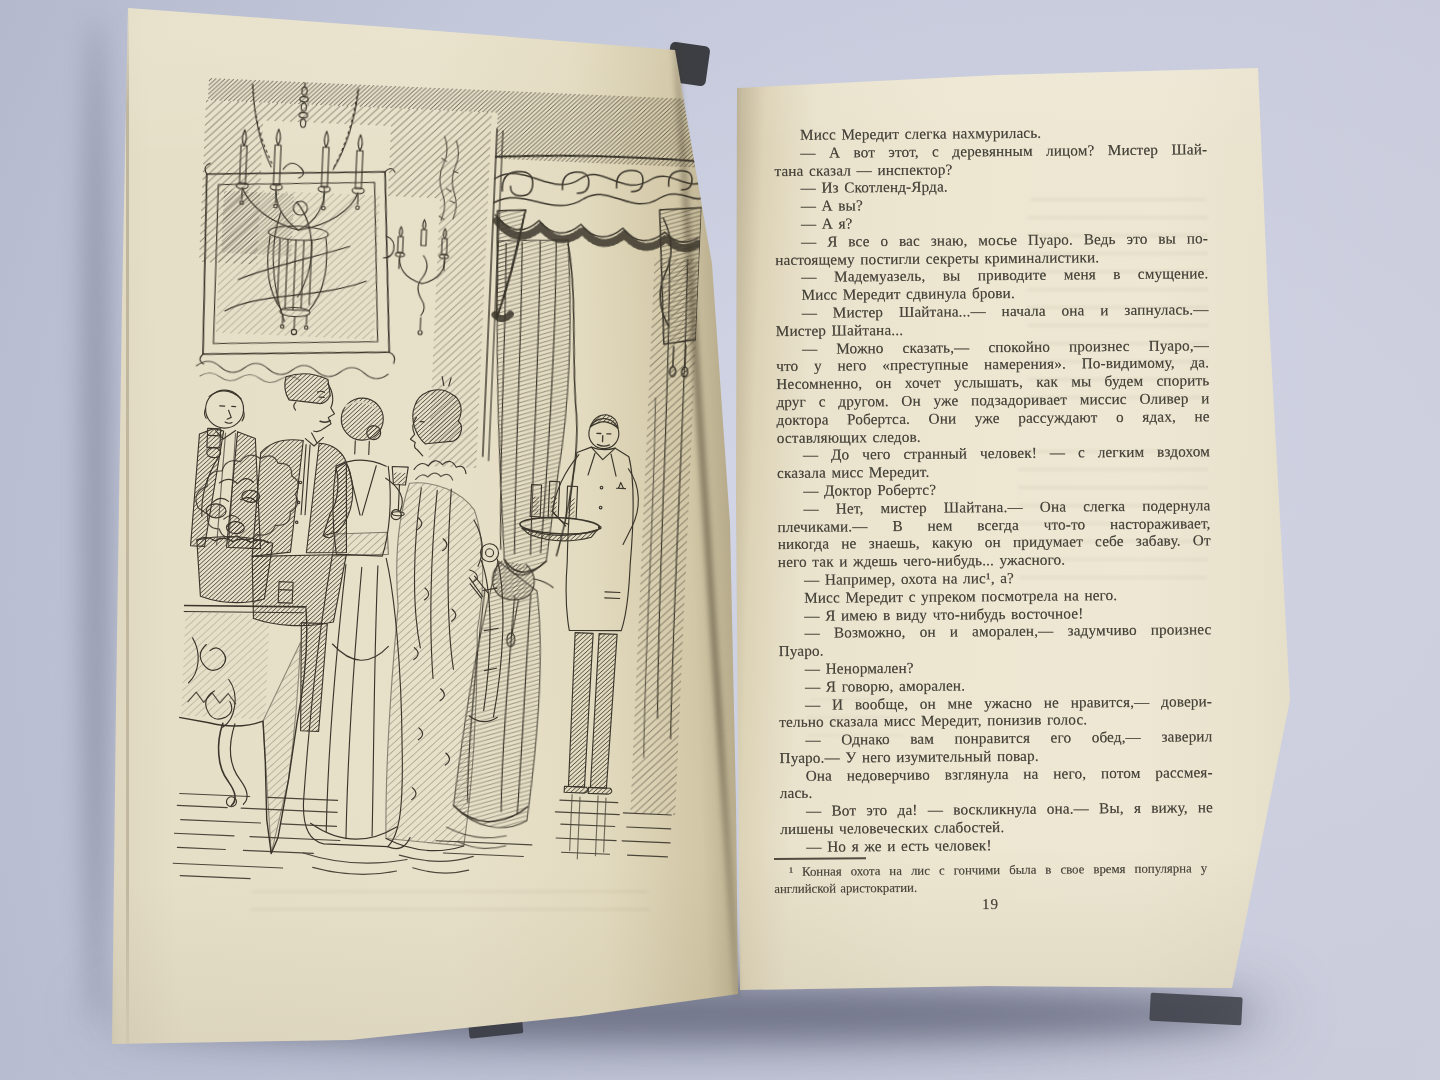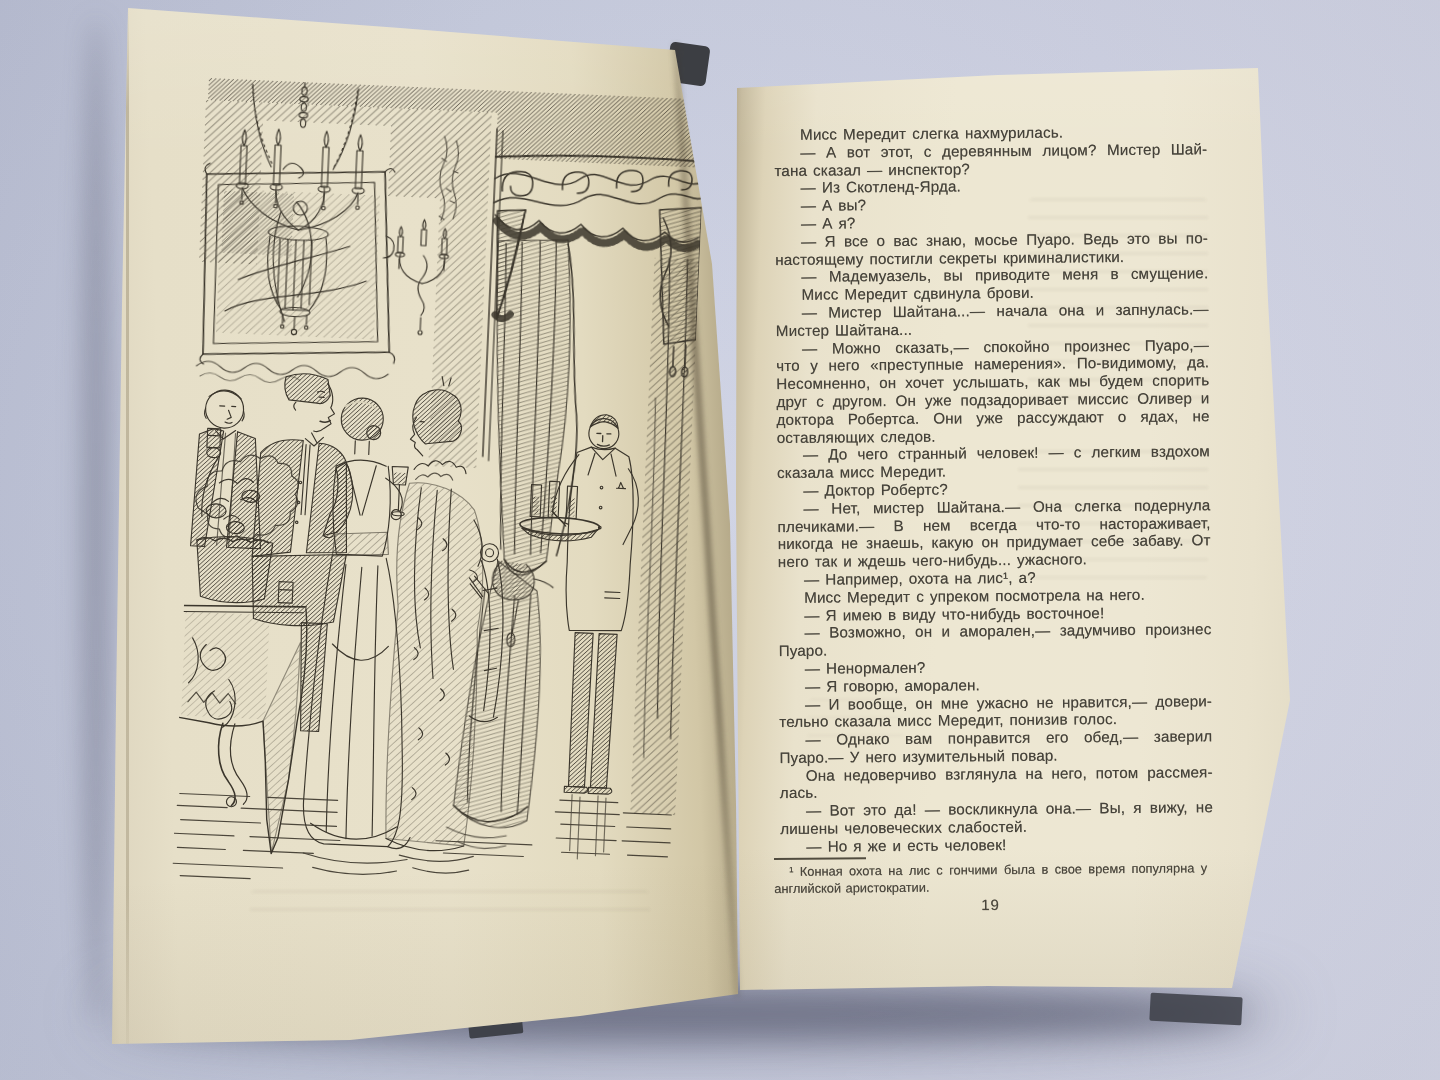--- a/index.html
+++ b/index.html
@@ -1,18 +1,18 @@
 <!DOCTYPE html>
 <html><head>
 <meta charset="utf-8">
 <style>
   html,body{margin:0;padding:0;background:#b9bed2;}
   .photo{position:relative;width:1440px;height:1080px;overflow:hidden;
     background:linear-gradient(100deg,#bfc4d8 0%,#cacfe1 30%,#d2d5e6 68%,#d8dae9 100%);
-    font-family:Liberation Sans, sans-serif;}
+    font-family:Liberation Serif, serif;}
   .photo::after{content:"";position:absolute;inset:0;pointer-events:none;
     background:radial-gradient(ellipse at 50% 45%, rgba(255,255,255,.05), rgba(40,45,70,.08) 95%);}
   .soft{position:absolute;border-radius:50%;pointer-events:none;}
   .shadow-bottom{left:130px;top:988px;width:1120px;height:52px;background:rgba(78,82,104,.6);filter:blur(16px);z-index:0;}
   .shadow-bottom2{left:95px;top:965px;width:1190px;height:95px;background:rgba(90,94,115,.33);filter:blur(30px);z-index:0;}
   .shadow-left{left:82px;top:18px;width:28px;height:1005px;background:rgba(85,88,108,.38);filter:blur(12px);z-index:0;}
   .spine-nub{position:absolute;left:668px;top:44px;width:40px;height:40px;background:#3c3e43;border-radius:5px;
     transform:rotate(8deg);z-index:1;}
   .cover-wedge{position:absolute;left:468px;top:1006px;width:54px;height:30px;background:#3f424a;border-radius:2px;
     transform:rotate(-6deg);z-index:1;}

